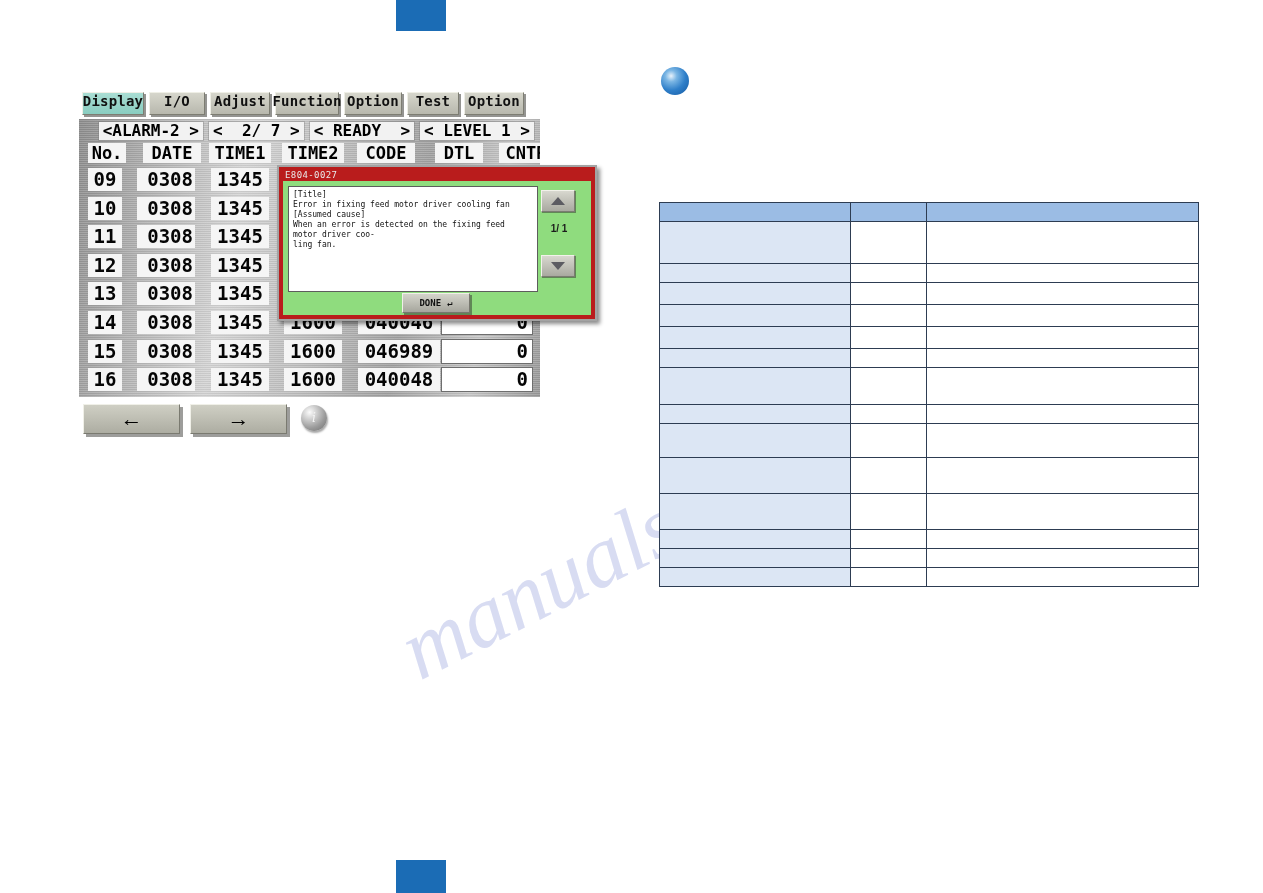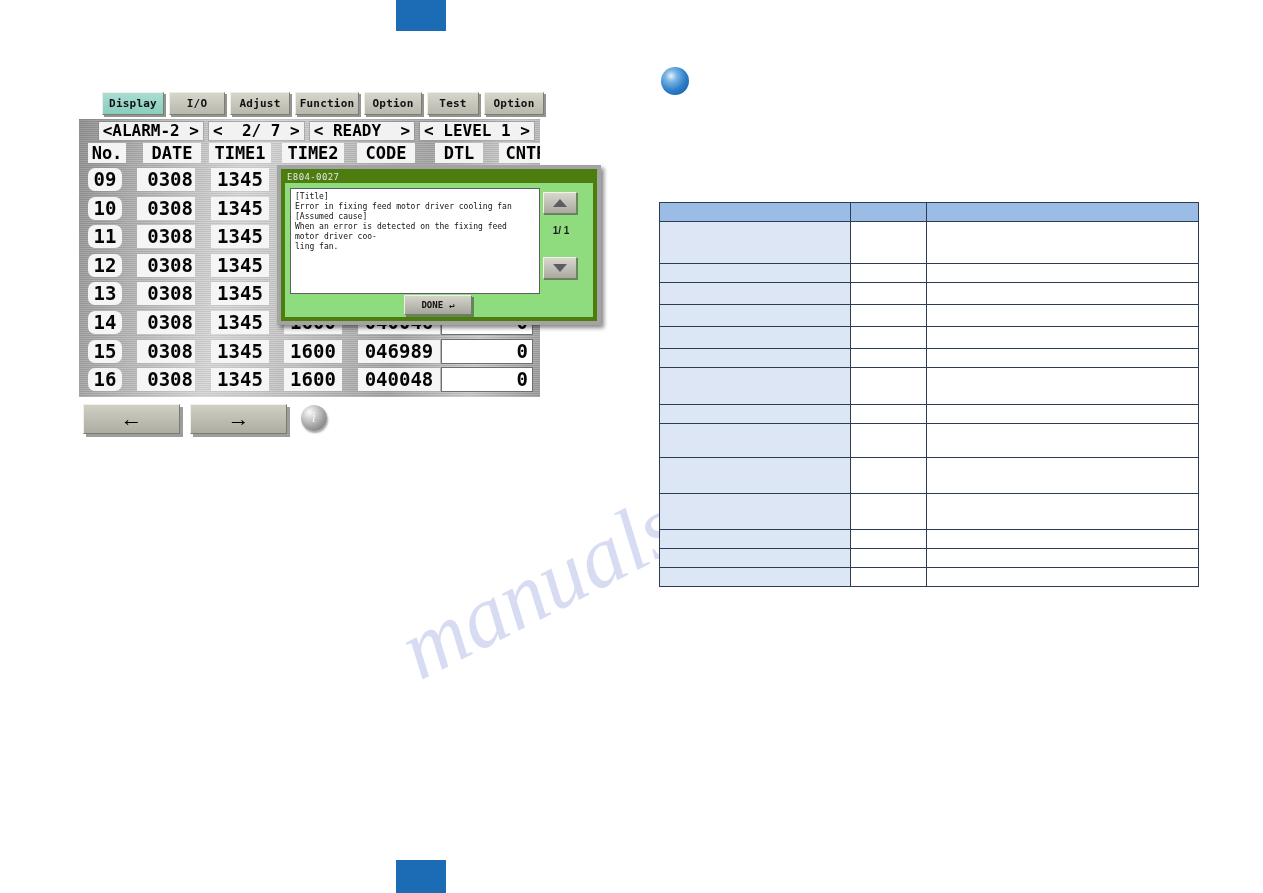--- a/index.html
+++ b/index.html
@@ -32,22 +32,22 @@
 
   
   #service-panel{position:absolute;left:79px;top:92px;width:461px;height:350px;}
 
   .tabbar{position:absolute;left:0;top:0;width:461px;height:26px;}
   .tab{
     position:absolute;top:0;height:21px;
     background:linear-gradient(#d6d6cc,#b8b8ad);
     border:1px solid #7d7d72;border-top-color:#efefe6;border-left-color:#efefe6;
     box-shadow:2px 2px 0 rgba(60,60,55,.55);
-    font-family:"DejaVu Sans Mono",monospace;font-size:11px;font-weight:bold;color:#111;
-    display:flex;align-items:center;justify-content:center;letter-spacing:.2px;margin-left:20px;
+    font-family:"DejaVu Sans Mono",monospace;font-size:14px;font-weight:bold;color:#111;
+    display:flex;justify-content:center;letter-spacing:.2px;
   }
   .tab.active{background:linear-gradient(#a9ddd3,#89cdc0);}
   #tab-display {left:3px;  width:60px;}
   #tab-io      {left:70px; width:54px;}
   #tab-adjust  {left:131px;width:58px;}
   #tab-function{left:196px;width:62px;}
   #tab-option  {left:265px;width:56px;}
   #tab-test    {left:328px;width:50px;}
   #tab-counter {left:385px;width:58px;}
 
@@ -73,21 +73,21 @@
   .colhead{
     position:absolute;left:0;top:23px;width:461px;height:24px;
     font-family:"DejaVu Sans Mono",monospace;font-size:17px;font-weight:bold;color:#000;
   }
   .colhead span{position:absolute;top:1px;background:#f4f4f4;padding:0 2px;line-height:20px;}
 
   .rows{position:absolute;left:0;top:47px;width:461px;height:231px;}
   .row{position:absolute;left:0;width:461px;height:28.5px;
        font-family:"DejaVu Sans Mono",monospace;font-size:19px;font-weight:bold;color:#050505;}
   .row span{position:absolute;top:2px;line-height:23px;background:#f5f5f5;padding:0 2px;}
-  .row .c-no  {left:9px;  width:30px;text-align:center;border-radius:7px;}
+  .row .c-no  {left:9px;  width:30px;text-align:center;}
   .row .c-date{left:58px; width:54px;text-align:right;}
   .row .c-t1  {left:132px;width:54px;text-align:center;}
   .row .c-t2  {left:205px;width:54px;text-align:center;}
   .row .c-code{left:279px;width:78px;text-align:center;}
   .row .c-dtl {left:375px;width:54px;text-align:center;}
   .row .c-cntr{
     left:null;right:8px;width:82px;text-align:right;background:#ffffff;
     box-shadow:0 0 0 1px #6e6e6e;padding:0 4px;
   }
 
@@ -107,21 +107,21 @@
     position:absolute;left:222px;top:313px;width:26px;height:26px;border-radius:50%;
     background:radial-gradient(circle at 33% 28%, #fbfbfb 0%, #d2d2d2 26%, #9a9a9a 62%, #6d6d6d 100%);
     font-family:"DejaVu Serif",serif;font-style:italic;font-size:12px;color:#f4f4f4;
     display:flex;align-items:center;justify-content:center;
     box-shadow:1px 2px 2px rgba(0,0,0,.35);
   }
 
   
   #detail-dialog{
     position:absolute;left:277px;top:165px;width:316px;height:152px;
-    background:#4d7c0f;border:4px solid #a3a3a3;
+    background:#b91c1c;border:2px solid #a3a3a3;
     box-shadow:3px 3px 4px rgba(0,0,0,.45);
   }
   .dlg-title{
     position:absolute;left:6px;top:3px;
     font-family:"DejaVu Sans Mono",monospace;font-size:9px;color:#e8e8e8;letter-spacing:.4px;
   }
   .dlg-body{
     position:absolute;left:4px;top:14px;width:308px;height:134px;background:#8fdc7e;
   }
   .dlg-text{

